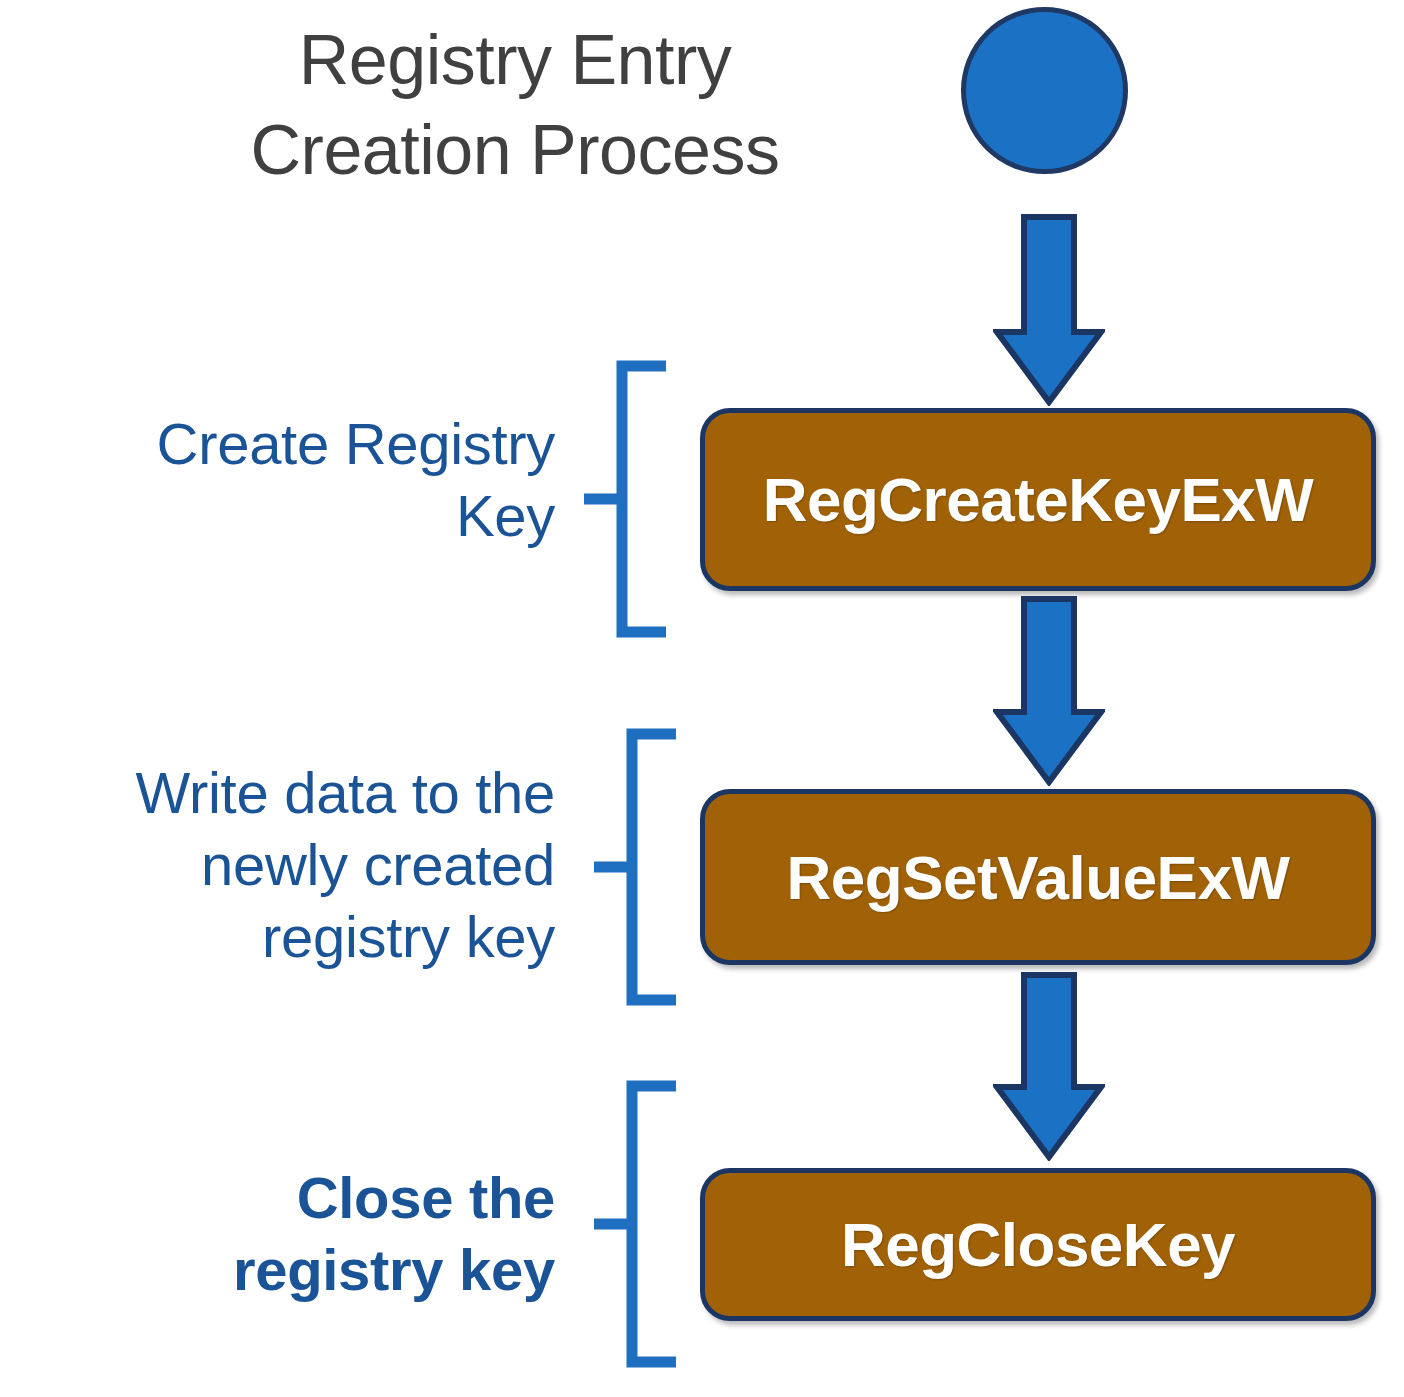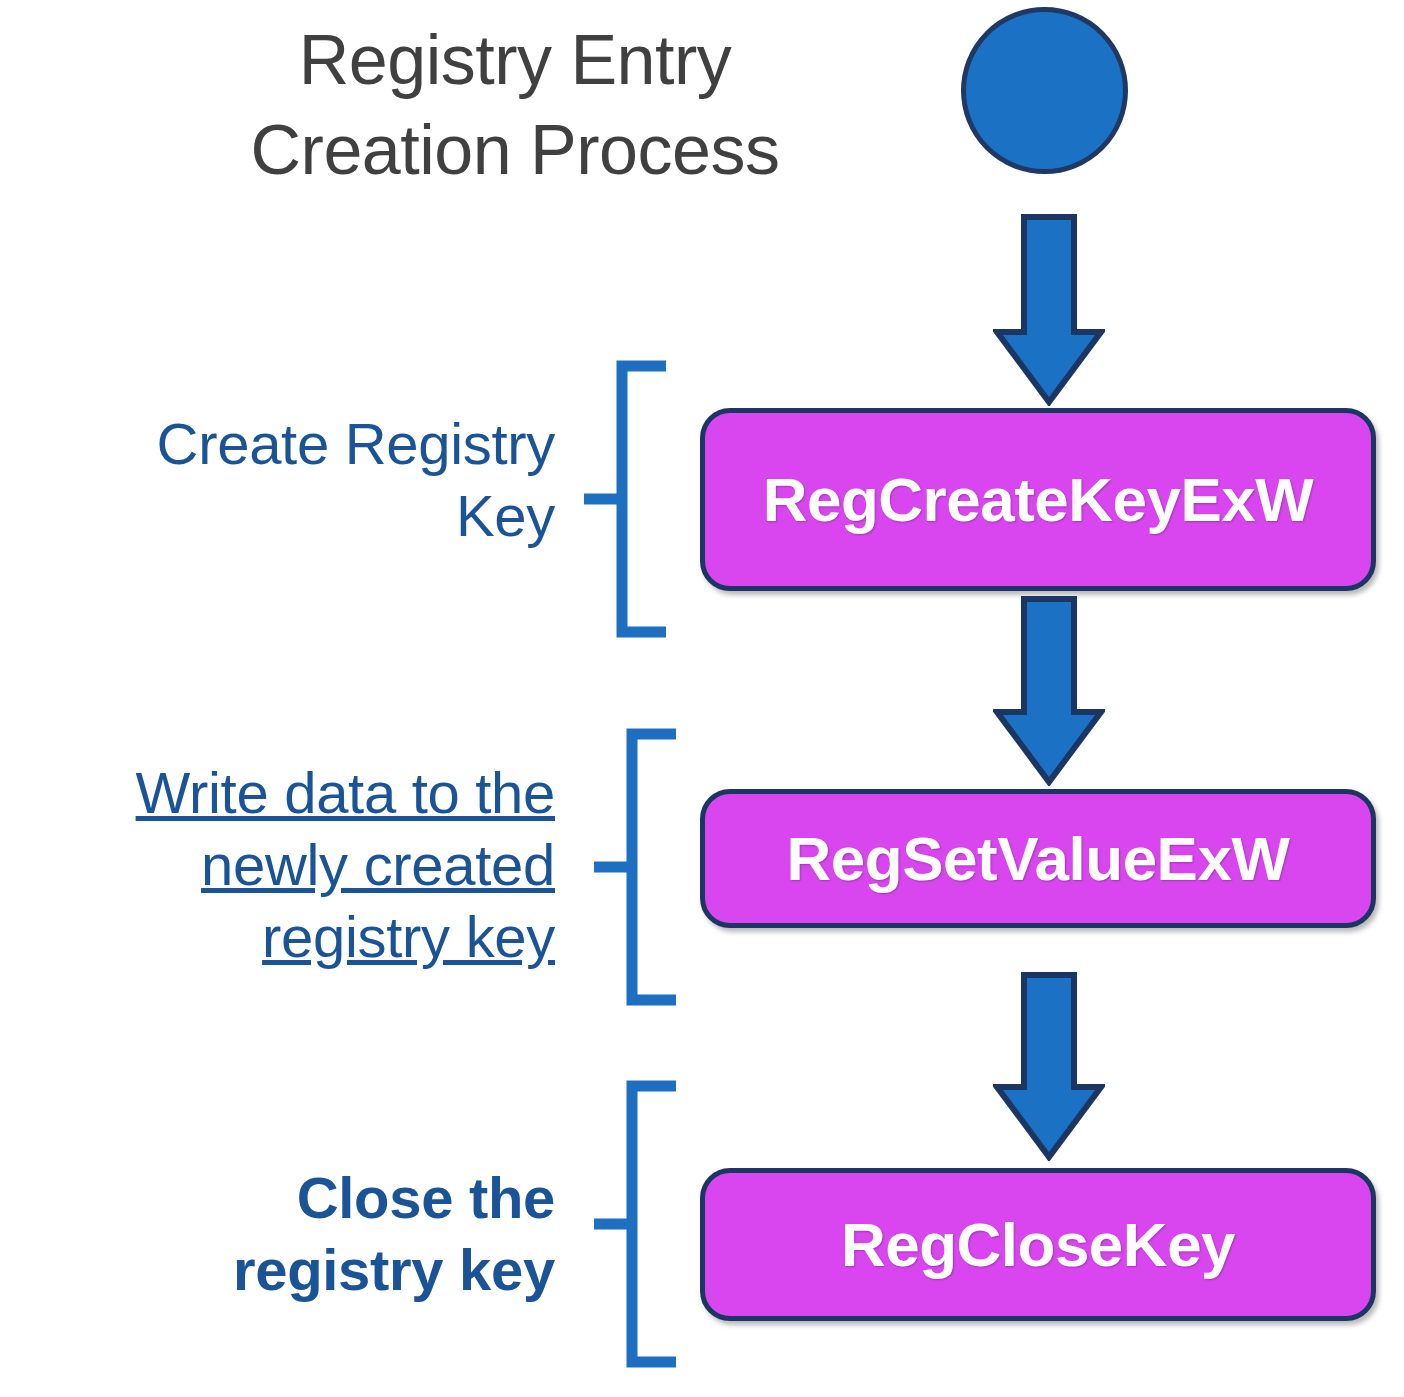--- a/index.html
+++ b/index.html
@@ -44,39 +44,39 @@
     background: #1b72c4;
     border: 5px solid #1f3864;
     box-sizing: border-box;
   }
 
   
   .process-box {
     position: absolute;
     left: 700px;
     width: 676px;
-    background: #d946ef;
+    background: #a16207;
     border: 5px solid #1c3663;
     border-radius: 30px;
     box-sizing: border-box;
     display: flex;
     align-items: center;
     justify-content: center;
     box-shadow: 3px 4px 5px rgba(0,0,0,0.28);
   }
   .process-box .box-label {
     color: #ffffff;
     font-size: 62px;
     font-weight: bold;
     letter-spacing: -0.5px;
     text-shadow: 1px 1px 2px rgba(0,0,0,0.25);
     white-space: nowrap;
   }
   #box-1 { top: 408px;  height: 183px; }
-  #box-2 { top: 789px;  height: 139px; }
+  #box-2 { top: 789px;  height: 176px; }
   #box-3 { top: 1168px; height: 153px; }
 
   
   .block-arrow {
     position: absolute;
     left: 993px;
     width: 112px;
   }
   .block-arrow svg { display: block; width: 100%; height: 100%; }
   #arrow-1 { top: 214px;  height: 192px; }
@@ -99,21 +99,21 @@
     left: 10px;
     width: 545px;
     text-align: right;
     color: #1b5496;
     font-size: 58px;
     line-height: 1.24;
     white-space: pre-line;
     letter-spacing: -0.3px;
   }
   #label-1 { top: 408px; }
-  #label-2 { top: 757px; text-decoration: underline; }
+  #label-2 { top: 757px; }
   #label-3 { top: 1162px; font-weight: bold; }
 </style>
 </head>
 <body>
 
 <div id="canvas">
 
   <div id="diagram-title">Registry Entry
 Creation Process</div>
 

